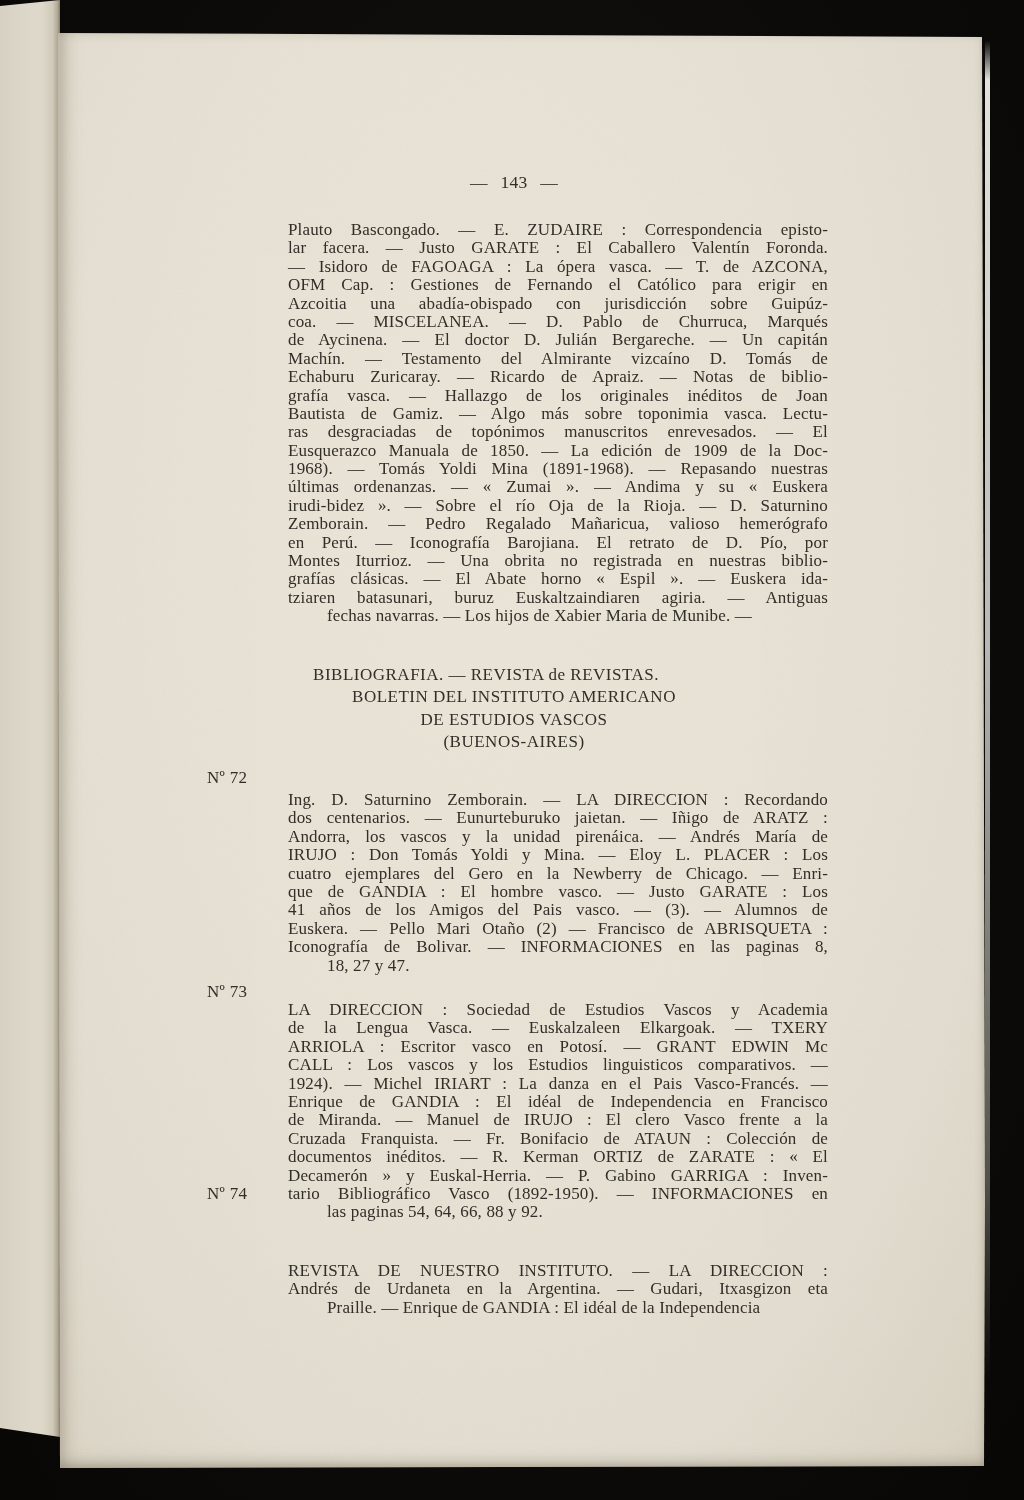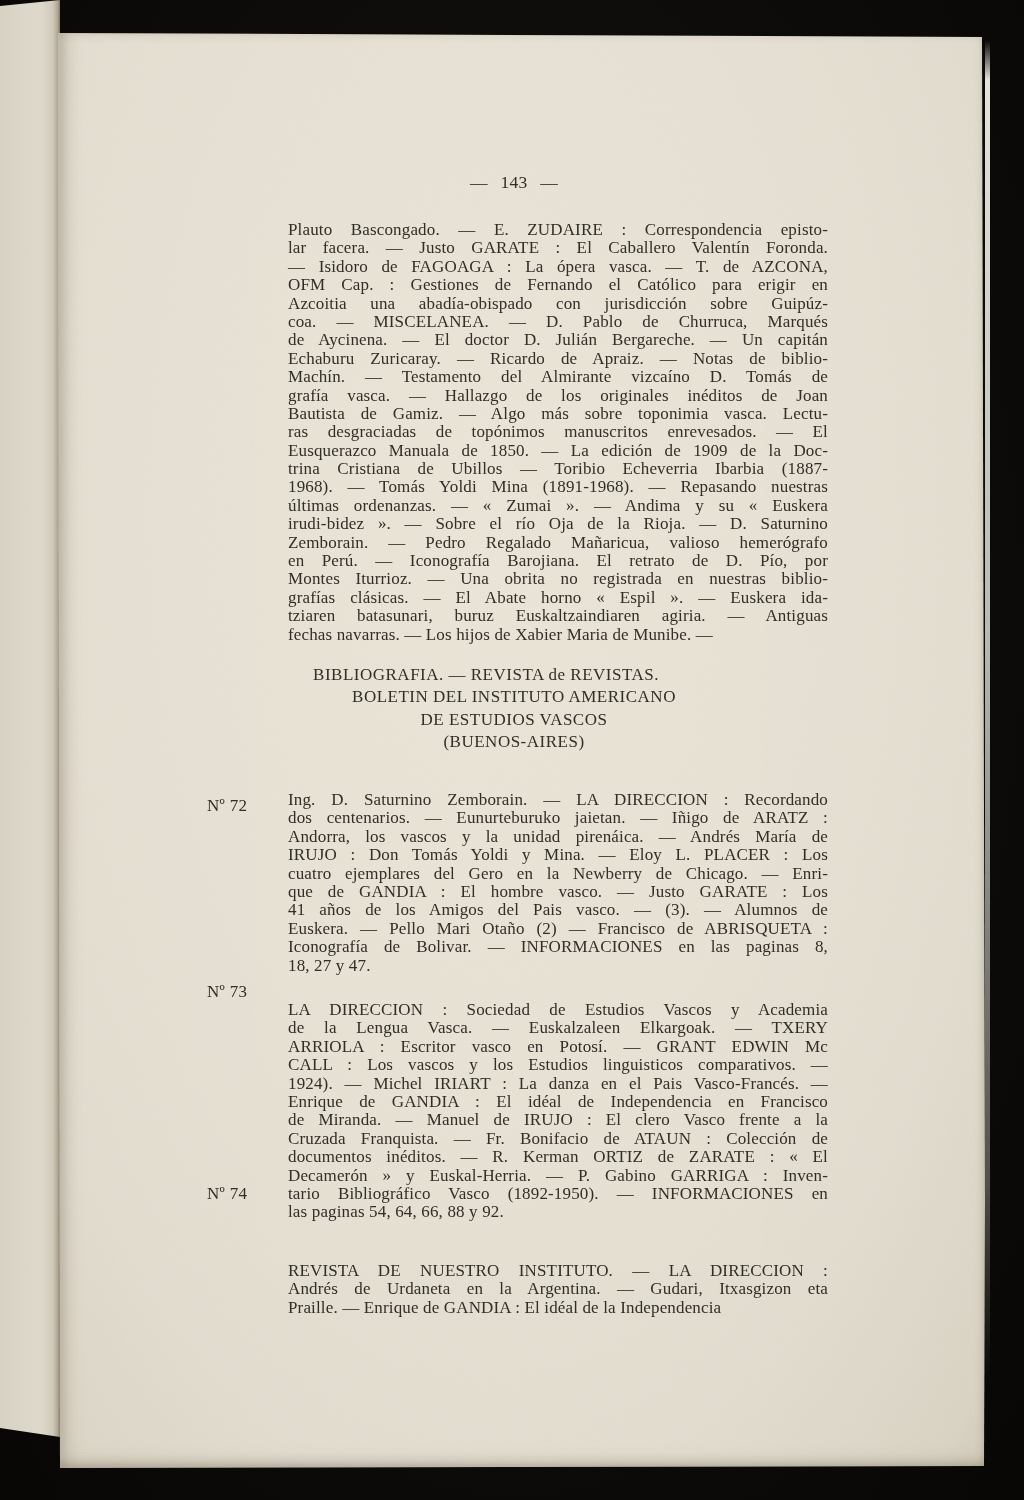--- a/index.html
+++ b/index.html
@@ -51,39 +51,39 @@
     position: absolute; left: 186px; top: 144px; width: 540px;
     font-size: 17.5px; line-height: 20px; text-align: center;
     word-spacing: 8px; letter-spacing: 0.3px;
   }
 
   .para { position: absolute; width: 540px; font-size: 17px; letter-spacing: 0.15px; }
   .para .tline {
     line-height: 18.4px; height: 18.4px;
     text-align: justify; text-align-last: justify;
   }
-  .para .tline-last { text-align-last: left; }
+  .para .tline-last { text-align-last: left; margin-left: 39px; }
 
   .summary { left: 230px; top: 193px; }
 
   .heading-block {
     position: absolute; left: 186px; top: 636px; width: 540px;
     font-size: 17px; letter-spacing: 0.5px;
   }
   .heading-block .tline {
     line-height: 22.3px; height: 22.3px;
     text-align: left; text-align-last: center;
   }
   .heading-block .tline:first-child { position: relative; left: -28px; }
 
   .issue-label {
     position: absolute; left: 149px; width: 70px;
     font-size: 17px; line-height: 18.4px; letter-spacing: 0.3px;
   }
-  .lab-72 { top: 769px; }
+  .lab-72 { top: 741px; }
   .lab-73 { top: 955px; }
   .lab-74 { top: 1157px; }
 
   .p72 { left: 230px; top: 763px; font-family: Liberation Serif, serif; }
   .p73 { left: 230px; top: 973px; }
   .p74 { left: 230px; top: 1234px; }
 </style>
 </head>
 <body>
 
@@ -96,27 +96,26 @@
     <div class="pagenum">— 143 —</div>
 
     <div class="para summary">
         <div class="tline">Plauto Bascongado. — E. ZUDAIRE : Correspondencia episto-</div>
         <div class="tline">lar facera. — Justo GARATE : El Caballero Valentín Foronda.</div>
         <div class="tline">— Isidoro de FAGOAGA : La ópera vasca. — T. de AZCONA,</div>
         <div class="tline">OFM Cap. : Gestiones de Fernando el Católico para erigir en</div>
         <div class="tline">Azcoitia una abadía-obispado con jurisdicción sobre Guipúz-</div>
         <div class="tline">coa. — MISCELANEA. — D. Pablo de Churruca, Marqués</div>
         <div class="tline">de Aycinena. — El doctor D. Julián Bergareche. — Un capitán</div>
+        <div class="tline">Machín. — Testamento del Almirante vizcaíno D. Tomás de</div>
         <div class="tline">Echaburu Zuricaray. — Ricardo de Apraiz. — Notas de biblio-</div>
-        <div class="tline">Machín. — Testamento del Almirante vizcaíno D. Tomás de</div>
         <div class="tline">grafía vasca. — Hallazgo de los originales inéditos de Joan</div>
         <div class="tline">Bautista de Gamiz. — Algo más sobre toponimia vasca. Lectu-</div>
         <div class="tline">ras desgraciadas de topónimos manuscritos enrevesados. — El</div>
         <div class="tline">Eusquerazco Manuala de 1850. — La edición de 1909 de la Doc-</div>
-        <div class="tline">trina Cristiana de Ubillos — Toribio Echeverria Ibarbia (1887-</div>
         <div class="tline">1968). — Tomás Yoldi Mina (1891-1968). — Repasando nuestras</div>
         <div class="tline">últimas ordenanzas. — « Zumai ». — Andima y su « Euskera</div>
         <div class="tline">irudi-bidez ». — Sobre el río Oja de la Rioja. — D. Saturnino</div>
         <div class="tline">Zemborain. — Pedro Regalado Mañaricua, valioso hemerógrafo</div>
         <div class="tline">en Perú. — Iconografía Barojiana. El retrato de D. Pío, por</div>
         <div class="tline">Montes Iturrioz. — Una obrita no registrada en nuestras biblio-</div>
         <div class="tline">grafías clásicas. — El Abate horno « Espil ». — Euskera ida-</div>
         <div class="tline">tziaren batasunari, buruz Euskaltzaindiaren agiria. — Antiguas</div>
         <div class="tline tline-last">fechas navarras. — Los hijos de Xabier Maria de Munibe. —</div>
       </div>

